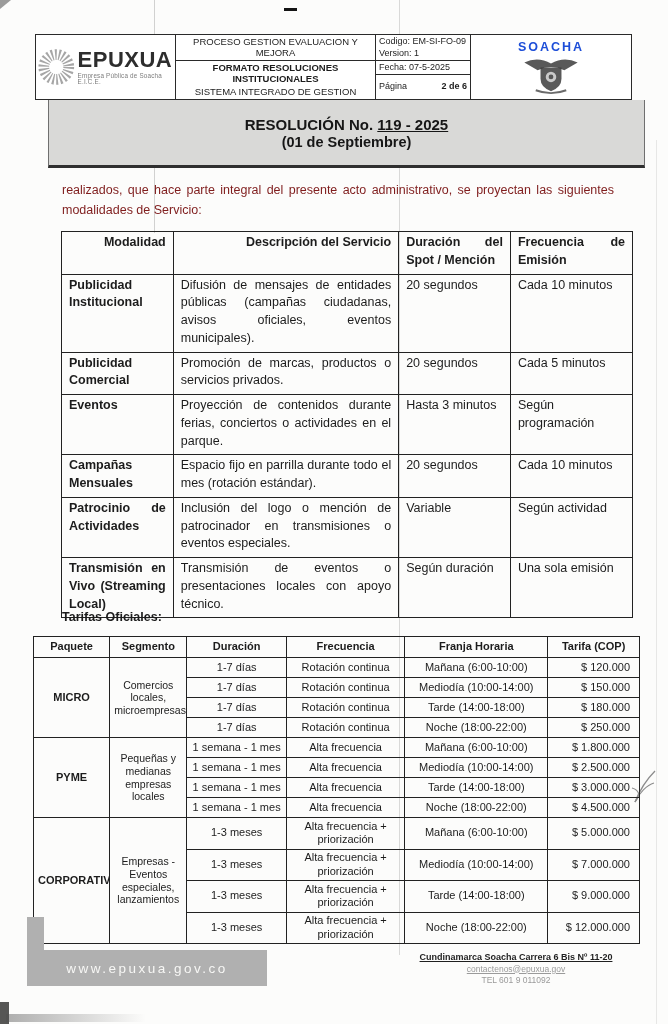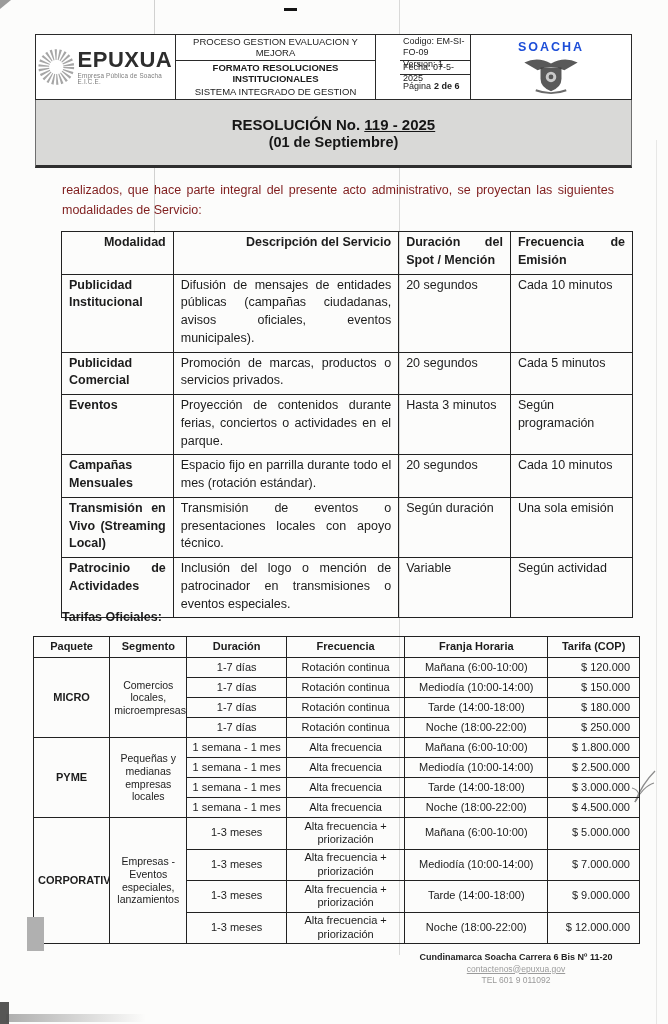--- a/index.html
+++ b/index.html
@@ -28,29 +28,29 @@
   .logo-name{font-weight:bold;font-size:22px;letter-spacing:.5px;color:#2d2d2d;}
   .logo-tag{font-size:6.3px;color:#7d7d7d;margin-top:2px;letter-spacing:.2px;}
   .hdr-mid{width:200px;border-right:1.5px solid #2a2a2a;box-sizing:border-box;display:flex;
            flex-direction:column;font-size:9.5px;text-align:center;}
   .hm-row{display:flex;align-items:center;justify-content:center;border-bottom:1px solid #2a2a2a;
           padding:1px 6px;line-height:1.2;box-sizing:border-box;}
   .hm-r1{height:26px;}.hm-r2{height:14px;}.hm-r3{flex:1;border-bottom:none;font-weight:bold;}
   .hdr-meta{width:95px;border-right:1.5px solid #2a2a2a;box-sizing:border-box;display:flex;
             flex-direction:column;font-size:9px;text-align:left;}
   .mm-row{border-bottom:1px solid #2a2a2a;padding:1px 3px;line-height:1.25;box-sizing:border-box;
-          display:flex;flex-direction:column;justify-content:flex-start;margin-left:24px;}
+          display:flex;flex-direction:column;justify-content:space-between;}
   .mm-r1{height:26px;}.mm-r2{height:14px;}.mm-r3{flex:1;border-bottom:none;flex-direction:row;
           align-items:center;gap:3px;}
   .mm-r3 b{font-weight:bold;}
   .hdr-city{flex:1;display:flex;flex-direction:column;align-items:center;justify-content:center;gap:1px;}
   .city-name{font-weight:bold;font-size:12.5px;letter-spacing:2px;color:#1d4ed8;}
 
   
-  .band{position:absolute;left:35px;top:100px;width:597px;height:68px;box-sizing:border-box;
+  .band{position:absolute;left:48px;top:100px;width:597px;height:68px;box-sizing:border-box;
         background:#d9d9d7;border-left:1px solid #6f6f6f;border-right:1px solid #6f6f6f;
         border-bottom:3px solid #2f2f2f;display:flex;flex-direction:column;align-items:center;
         justify-content:center;gap:1px;}
   .band-l1{font-weight:bold;font-size:15px;color:#161616;}
   .band-l1 .u{text-decoration:underline;}
   .band-l2{font-weight:bold;font-size:14.5px;color:#161616;}
 
   
   .intro{position:absolute;left:62px;top:180px;width:552px;margin:0;font-size:12.5px;
          line-height:1.6;text-align:justify;color:#7f1d1d;}
@@ -80,21 +80,21 @@
   .t2 .pk{font-weight:bold;}
   .t2 .seg{font-size:10.5px;line-height:1.2;}
   .t2 .tar{text-align:right;padding-right:9px;}
 
   
   .fbar-stub{position:absolute;left:27px;top:917px;width:17px;height:34px;background:#b0b0b0;}
   .fbar{position:absolute;left:27px;top:950px;width:240px;height:36px;background:#b0b0b0;
         display:flex;align-items:center;justify-content:center;color:#f7f7f5;font-size:13.5px;
         letter-spacing:2.5px;}
   .faddr{position:absolute;left:372px;top:951px;width:288px;text-align:center;line-height:1.4;}
-  .faddr .l1{font-weight:bold;font-size:9px;color:#1f1f1f;}
+  .faddr .l1{font-weight:bold;font-size:9px;color:#1f1f1f;text-decoration:underline;}
   .faddr .l2{font-size:8.5px;color:#9a9a9a;text-decoration:underline;}
   .faddr .l3{font-size:8.5px;color:#9a9a9a;}
 </style>
 </head>
 <body>
 
 <div class="page">
 
   <div class="fold-v1"></div>
   <div class="fold-v2"></div>
@@ -183,30 +183,30 @@
       <td class="c-dur">Hasta 3 minutos</td>
       <td class="c-frec">Según programación</td>
     </tr>
     <tr>
       <td class="c-mod">Campañas Mensuales</td>
       <td class="c-desc">Espacio fijo en parrilla durante todo el mes (rotación estándar).</td>
       <td class="c-dur">20 segundos</td>
       <td class="c-frec">Cada 10 minutos</td>
     </tr>
     <tr>
+      <td class="c-mod">Patrocinio de Actividades</td>
+      <td class="c-desc">Inclusión del logo o mención de patrocinador en transmisiones o eventos especiales.</td>
+      <td class="c-dur">Variable</td>
+      <td class="c-frec">Según actividad</td>
+    </tr>
+    <tr>
       <td class="c-mod">Transmisión en Vivo (Streaming Local)</td>
       <td class="c-desc">Transmisión de eventos o presentaciones locales con apoyo técnico.</td>
       <td class="c-dur">Según duración</td>
       <td class="c-frec">Una sola emisión</td>
-    </tr>
-    <tr>
-      <td class="c-mod">Patrocinio de Actividades</td>
-      <td class="c-desc">Inclusión del logo o mención de patrocinador en transmisiones o eventos especiales.</td>
-      <td class="c-dur">Variable</td>
-      <td class="c-frec">Según actividad</td>
     </tr>
   </tbody>
     </table>
 
   <div class="tarifas-h">Tarifas Oficiales:</div>
 
   <table class="t2">
     <tbody>
         <tr>
       <th class="w-paq">Paquete</th>
@@ -294,19 +294,22 @@
     <tr>
       <td>1-3 meses</td>
       <td>Alta frecuencia + priorización</td>
       <td>Noche (18:00-22:00)</td>
       <td class="tar">$ 12.000.000</td>
     </tr>
   </tbody>
     </table>
 
   <div class="fbar-stub"></div>
+  <div class="fbar">
+    <span>www.epuxua.gov.co</span>
+  </div>
   <div class="faddr">
     <div class="l1">Cundinamarca Soacha Carrera 6 Bis Nº 11-20</div>
     <div class="l2">contactenos@epuxua.gov</div>
     <div class="l3">TEL 601 9 011092</div>
   </div>
 
 </div>
 
 </body></html>

